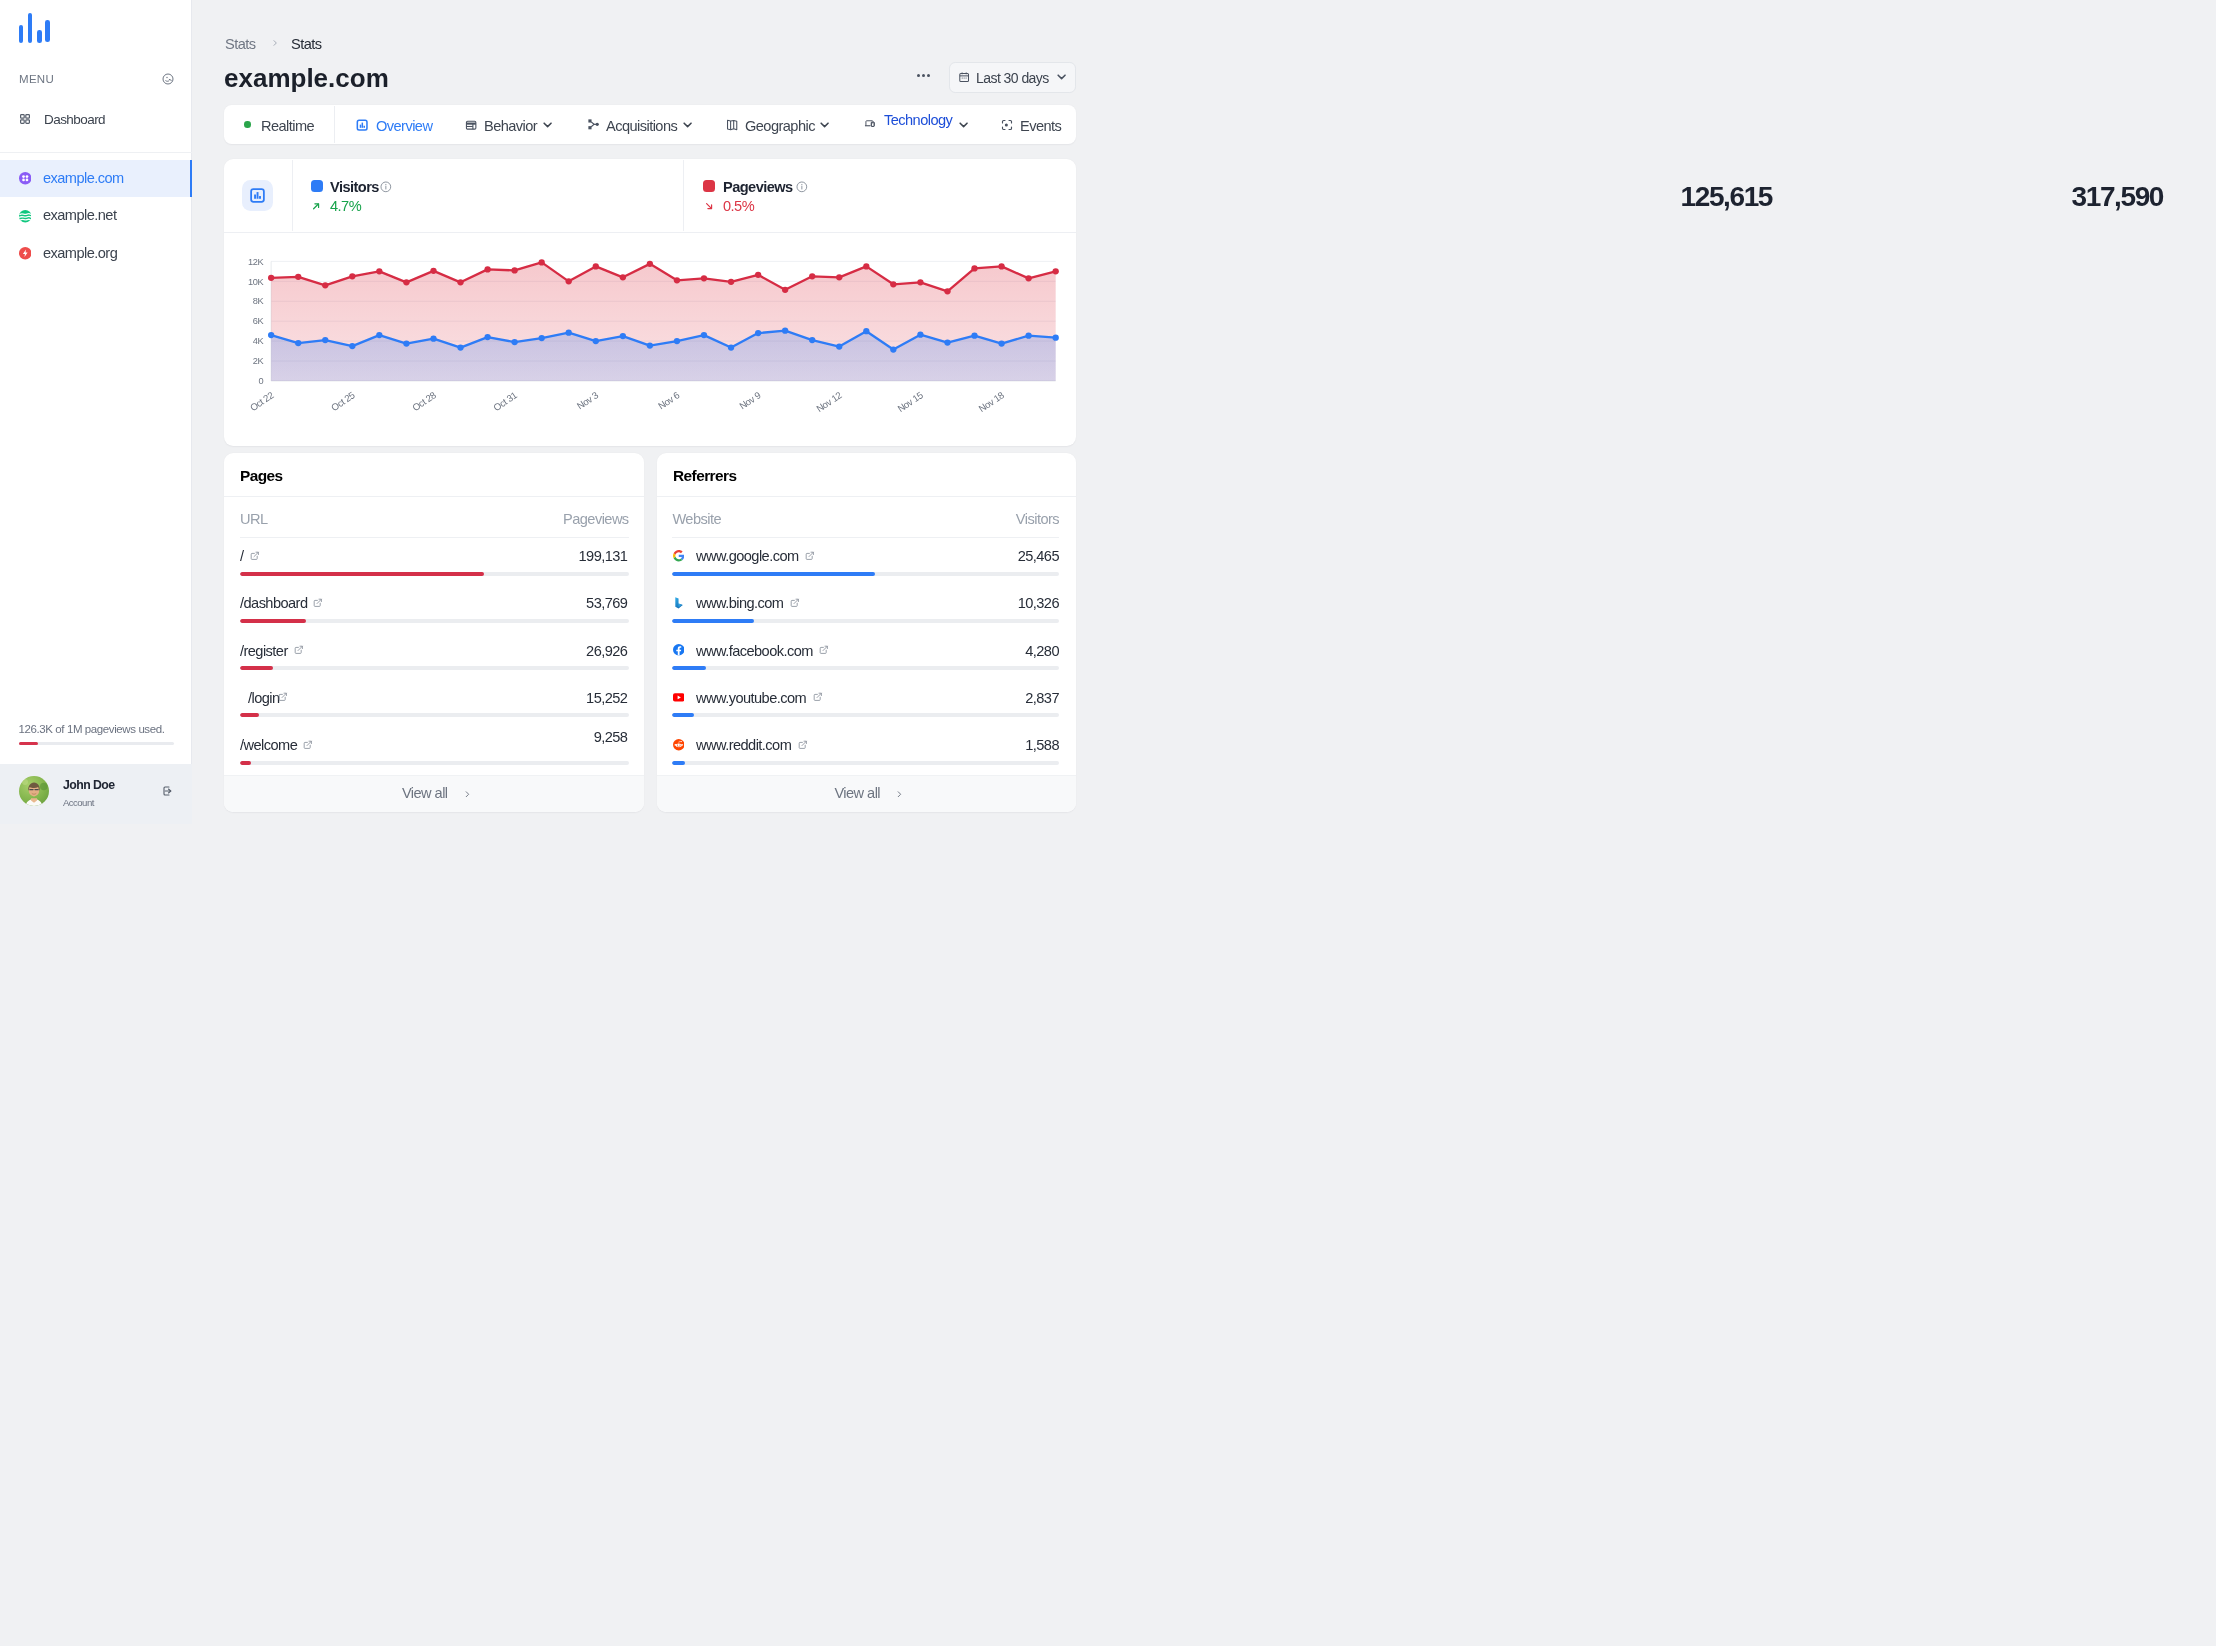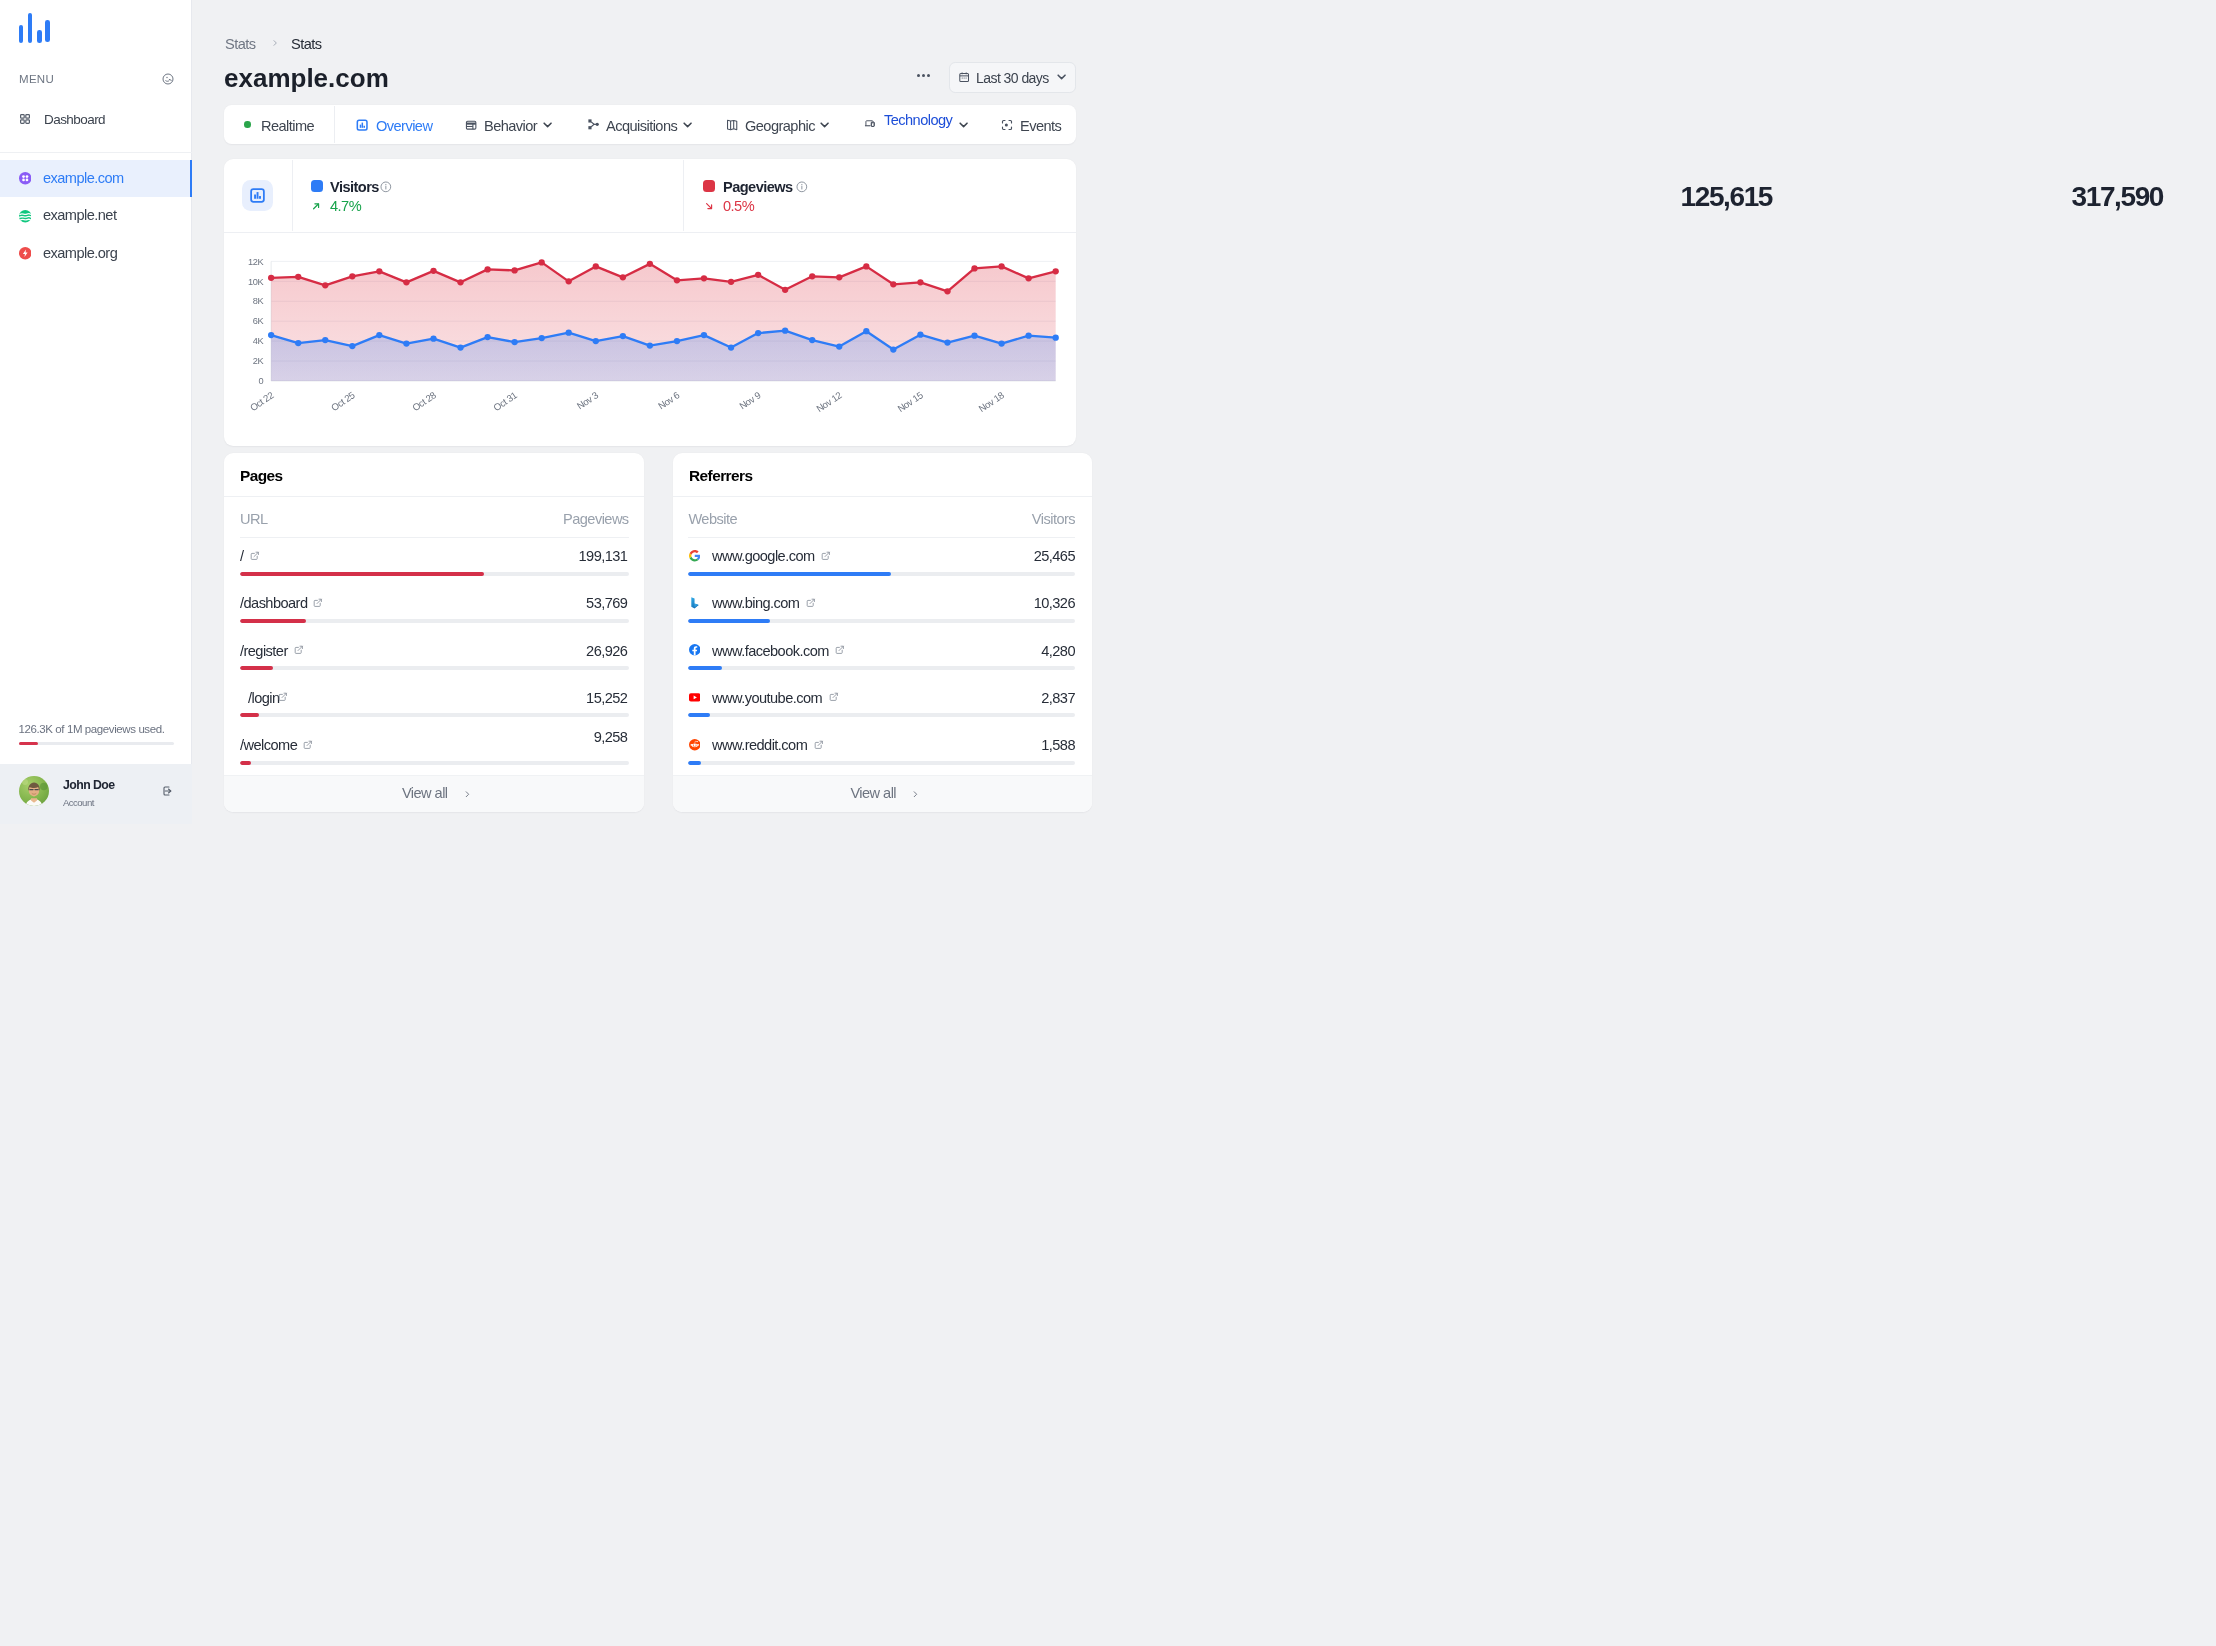--- a/index.html
+++ b/index.html
@@ -386,21 +386,21 @@
     </svg>
     <div class="rownum" style="right:16.6px;top:276px">9,258</div>
     <div class="track" style="left:16px;top:308px;width:389px">
       <div class="fill" style="width:2.9%;background:#d43049"></div>
     </div>
     <div class="cardfoot"><span>View all</span></div>
     <svg style="position:absolute;left:239px;top:337px" width="8.5" height="8.5" viewBox="0 0 24 24" fill="none" stroke="#6d7480" stroke-width="2.6" stroke-linecap="round" stroke-linejoin="round">
       <polyline points="9 5 16 12 9 19"></polyline>
     </svg>
   </div>
-<div class="card" style="left:673px;top:453px;width:419px;height:359px">
+<div class="card" style="left:657px;top:453px;width:419px;height:359px">
     <div class="cardtitle">Referrers</div>
     <div class="hdiv" style="top:43px"></div>
     <div class="thead" style="left:15.4px;top:58px">Website</div>
     <div class="thead" style="right:17px;top:58px;position:absolute">Visitors</div>
     <div class="hdiv" style="top:84px;left:15.4px;width:387px"></div>
     <div style="position:absolute;left:15.7px;top:97px;width:11.5px;height:11.5px"><svg viewBox="0 0 48 48" width="11.5" height="11.5">
 <path fill="#EA4335" d="M24 9.5c3.54 0 6.71 1.22 9.21 3.6l6.85-6.85C35.9 2.38 30.47 0 24 0 14.62 0 6.51 5.38 2.56 13.22l7.98 6.19C12.43 13.72 17.74 9.5 24 9.5z"></path>
 <path fill="#4285F4" d="M46.98 24.55c0-1.57-.15-3.09-.38-4.55H24v9.02h12.94c-.58 2.96-2.26 5.48-4.78 7.18l7.73 6c4.51-4.18 7.09-10.36 7.09-17.65z"></path>
 <path fill="#FBBC05" d="M10.53 28.59c-.48-1.45-.76-2.99-.76-4.59s.27-3.14.76-4.59l-7.98-6.19C.92 16.46 0 20.12 0 24c0 3.88.92 7.54 2.56 10.78l7.97-6.19z"></path>
 <path fill="#34A853" d="M24 48c6.48 0 11.93-2.13 15.89-5.81l-7.73-6c-2.15 1.45-4.92 2.3-8.16 2.3-6.26 0-11.57-4.22-13.47-9.91l-7.98 6.19C6.51 42.62 14.62 48 24 48z"></path>

